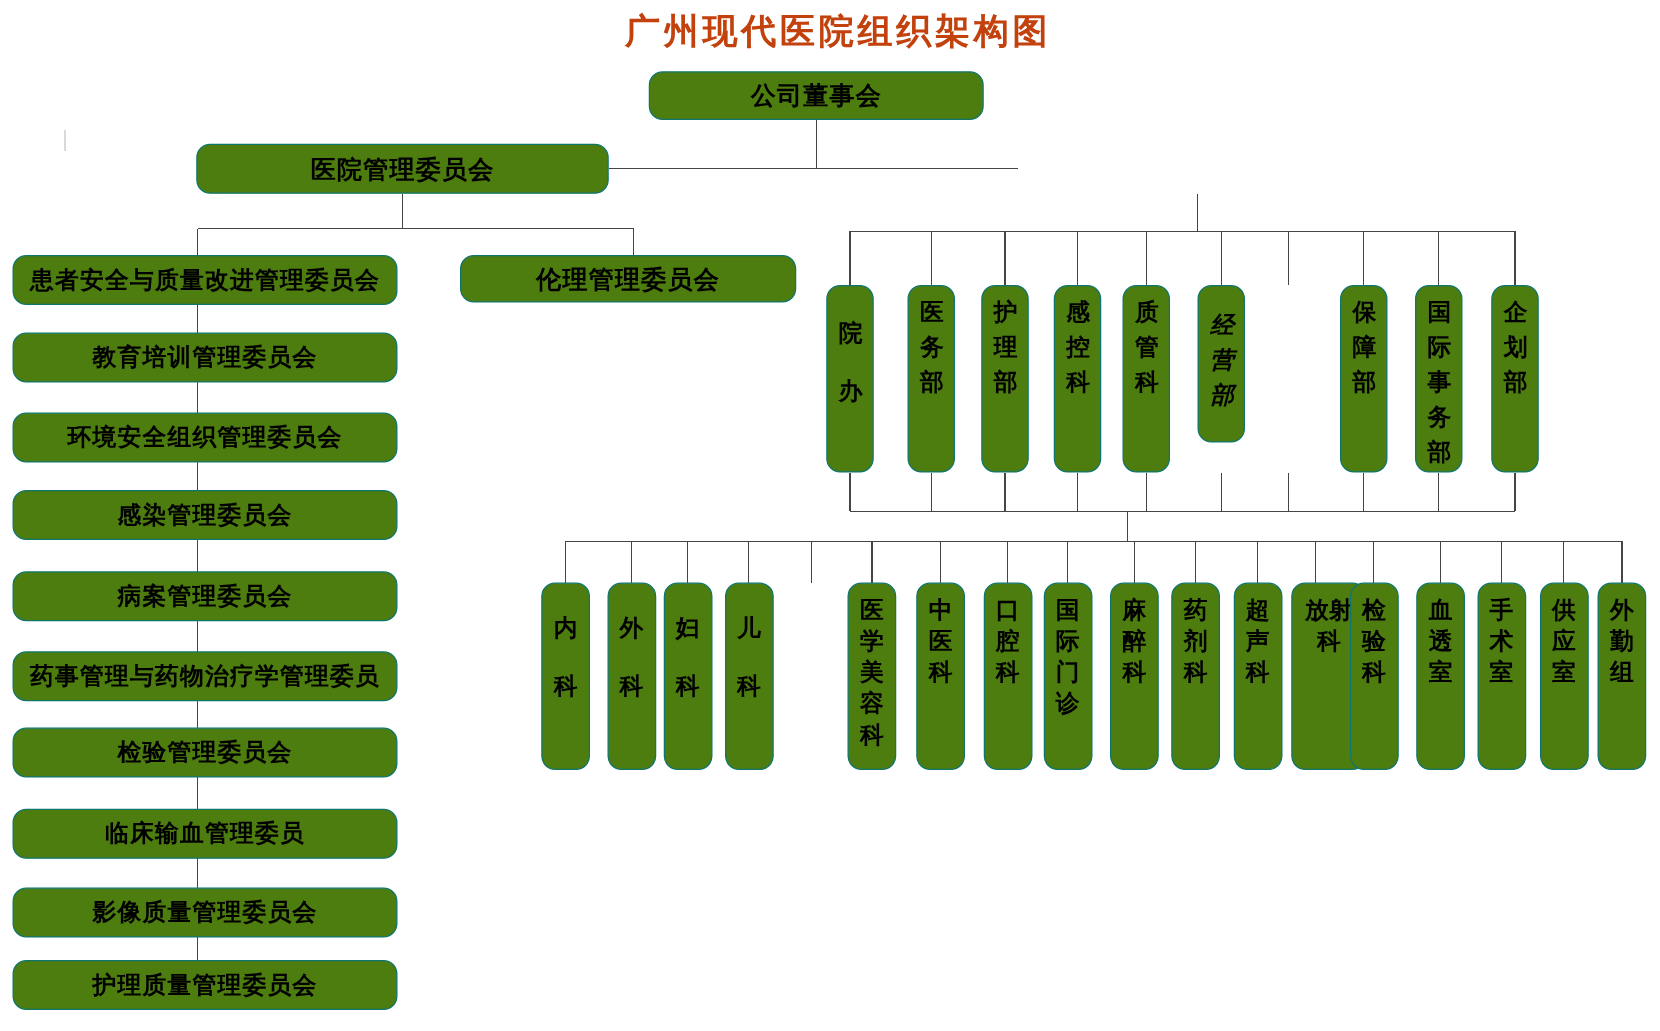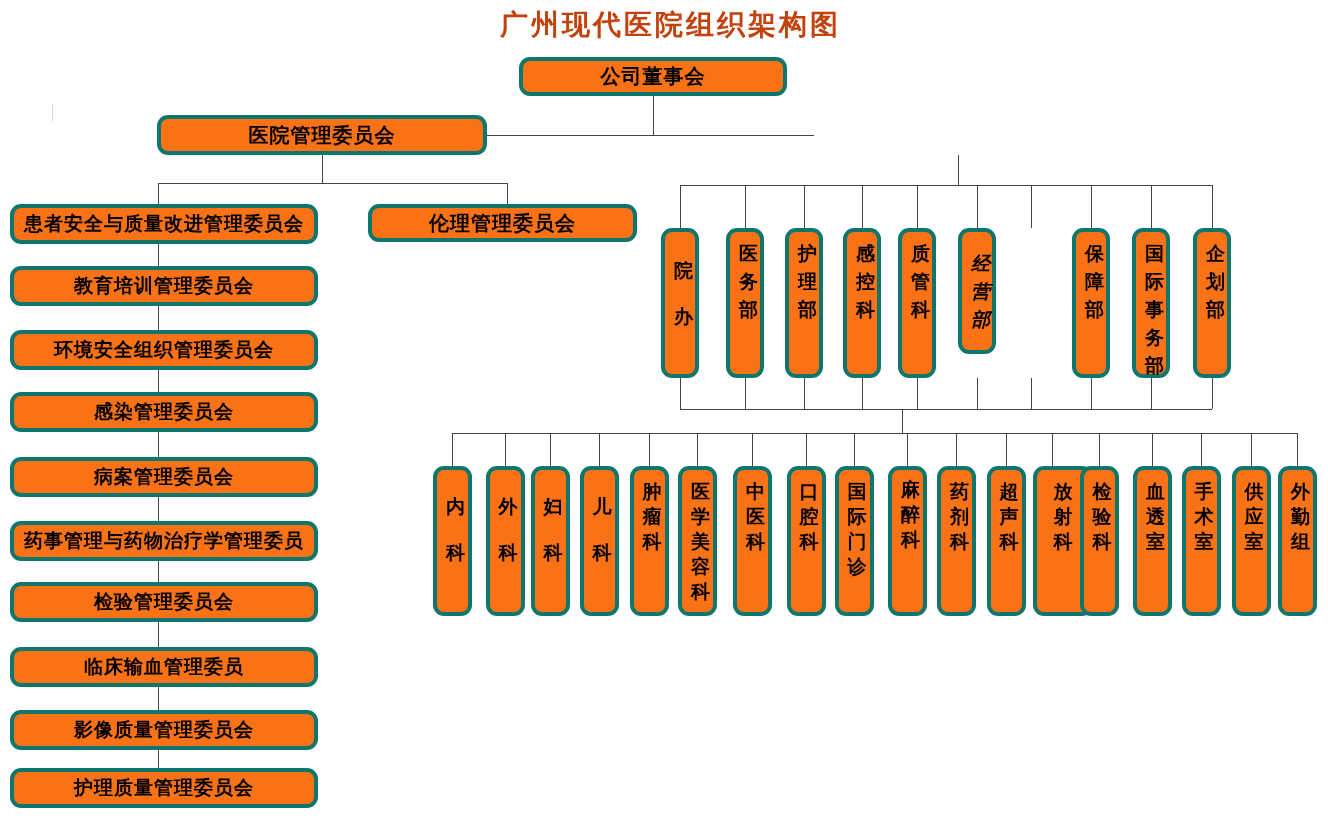--- a/index.html
+++ b/index.html
@@ -7,22 +7,22 @@
     position:relative;width:1328px;height:825px;background:#ffffff;overflow:hidden;
     font-family:"Liberation Serif","DejaVu Serif",serif;font-weight:bold;color:#000;
   }
   #wires{position:absolute;left:0;top:0;z-index:1;}
   .chart-title{
     position:absolute;left:500px;top:6px;z-index:2;
     font-family:"Liberation Sans","DejaVu Sans",sans-serif;
     font-size:28px;font-weight:bold;letter-spacing:3px;color:#c2410c;white-space:nowrap;
   }
   .box{
-    position:absolute;z-index:2;background:#f97316;
-    border:4px solid #0f766e;border-radius:11px;box-sizing:border-box;
+    position:absolute;z-index:2;background:#4d7c0f;
+    border:1px solid #0f766e;border-radius:11px;box-sizing:border-box;
   }
   .hbox{
     display:flex;align-items:center;justify-content:center;
     font-size:20px;letter-spacing:1px;white-space:nowrap;
   }
   .cbox{font-size:19px;}
   .vbox{
     text-align:center;word-break:break-all;font-size:19px;
     padding-left:9px;padding-right:9px;
   }
@@ -107,26 +107,25 @@
     <div class="box vbox" style="left: 843px; top: 228px; width: 38px; height: 150px; line-height: 28px; padding-top: 8px;">感控科</div>
     <div class="box vbox" style="left: 898px; top: 228px; width: 38px; height: 150px; line-height: 28px; padding-top: 8px;">质管科</div>
     <div class="box vbox" style="left: 958px; top: 228px; width: 38px; height: 126px; line-height: 28px; padding-top: 18px; font-style: italic;">经营部</div>
     <div class="box vbox" style="left: 1072px; top: 228px; width: 38px; height: 150px; line-height: 28px; padding-top: 8px;">保障部</div>
     <div class="box vbox" style="left: 1132px; top: 228px; width: 38px; height: 150px; line-height: 28px; padding-top: 8px;">国际事务部</div>
     <div class="box vbox" style="left: 1193px; top: 228px; width: 38px; height: 150px; line-height: 28px; padding-top: 8px;">企划部</div>
     <div class="box vbox" style="left: 433px; top: 466px; width: 39px; height: 150px; line-height: 46px; padding-top: 14px;">内科</div>
     <div class="box vbox" style="left: 485.5px; top: 466px; width: 39px; height: 150px; line-height: 46px; padding-top: 14px; text-align: right;">外科</div>
     <div class="box vbox" style="left: 530.5px; top: 466px; width: 39px; height: 150px; line-height: 46px; padding-top: 14px;">妇科</div>
     <div class="box vbox" style="left: 579.5px; top: 466px; width: 39px; height: 150px; line-height: 46px; padding-top: 14px;">儿科</div>
-    <div class="box vbox" style="left: 629.5px; top: 466px; width: 39px; height: 150px; line-height: 25px; padding-top: 9px;">肿瘤科</div>
     <div class="box vbox" style="left: 678px; top: 466px; width: 39px; height: 150px; line-height: 25px; padding-top: 9px;">医学美容科</div>
     <div class="box vbox" style="left: 733px; top: 466px; width: 39px; height: 150px; line-height: 25px; padding-top: 9px;">中医科</div>
     <div class="box vbox" style="left: 786.5px; top: 466px; width: 39px; height: 150px; line-height: 25px; padding-top: 9px;">口腔科</div>
     <div class="box vbox" style="left: 834.5px; top: 466px; width: 39px; height: 150px; line-height: 25px; padding-top: 9px;">国际门诊</div>
-    <div class="box vbox" style="left: 888px; top: 466px; width: 39px; height: 150px; line-height: 25px; padding-top: 9px; font-family: Liberation Mono, monospace;">麻醉科</div>
+    <div class="box vbox" style="left: 888px; top: 466px; width: 39px; height: 150px; line-height: 25px; padding-top: 9px;">麻醉科</div>
     <div class="box vbox" style="left: 937px; top: 466px; width: 39px; height: 150px; line-height: 25px; padding-top: 9px;">药剂科</div>
     <div class="box vbox" style="left: 986.5px; top: 466px; width: 39px; height: 150px; line-height: 25px; padding-top: 9px;">超声科</div>
     <div class="box vbox" style="left: 1033px; top: 466px; width: 60px; height: 150px; line-height: 25px; padding-top: 9px;">放射科</div>
     <div class="box vbox" style="left: 1079.5px; top: 466px; width: 39px; height: 150px; line-height: 25px; padding-top: 9px;">检验科</div>
     <div class="box vbox" style="left: 1133px; top: 466px; width: 39px; height: 150px; line-height: 25px; padding-top: 9px;">血透室</div>
     <div class="box vbox" style="left: 1181.5px; top: 466px; width: 39px; height: 150px; line-height: 25px; padding-top: 9px;">手术室</div>
     <div class="box vbox" style="left: 1231.5px; top: 466px; width: 39px; height: 150px; line-height: 25px; padding-top: 9px;">供应室</div>
     <div class="box vbox" style="left: 1278px; top: 466px; width: 39px; height: 150px; line-height: 25px; padding-top: 9px;">外勤组</div>
   </div>
 

